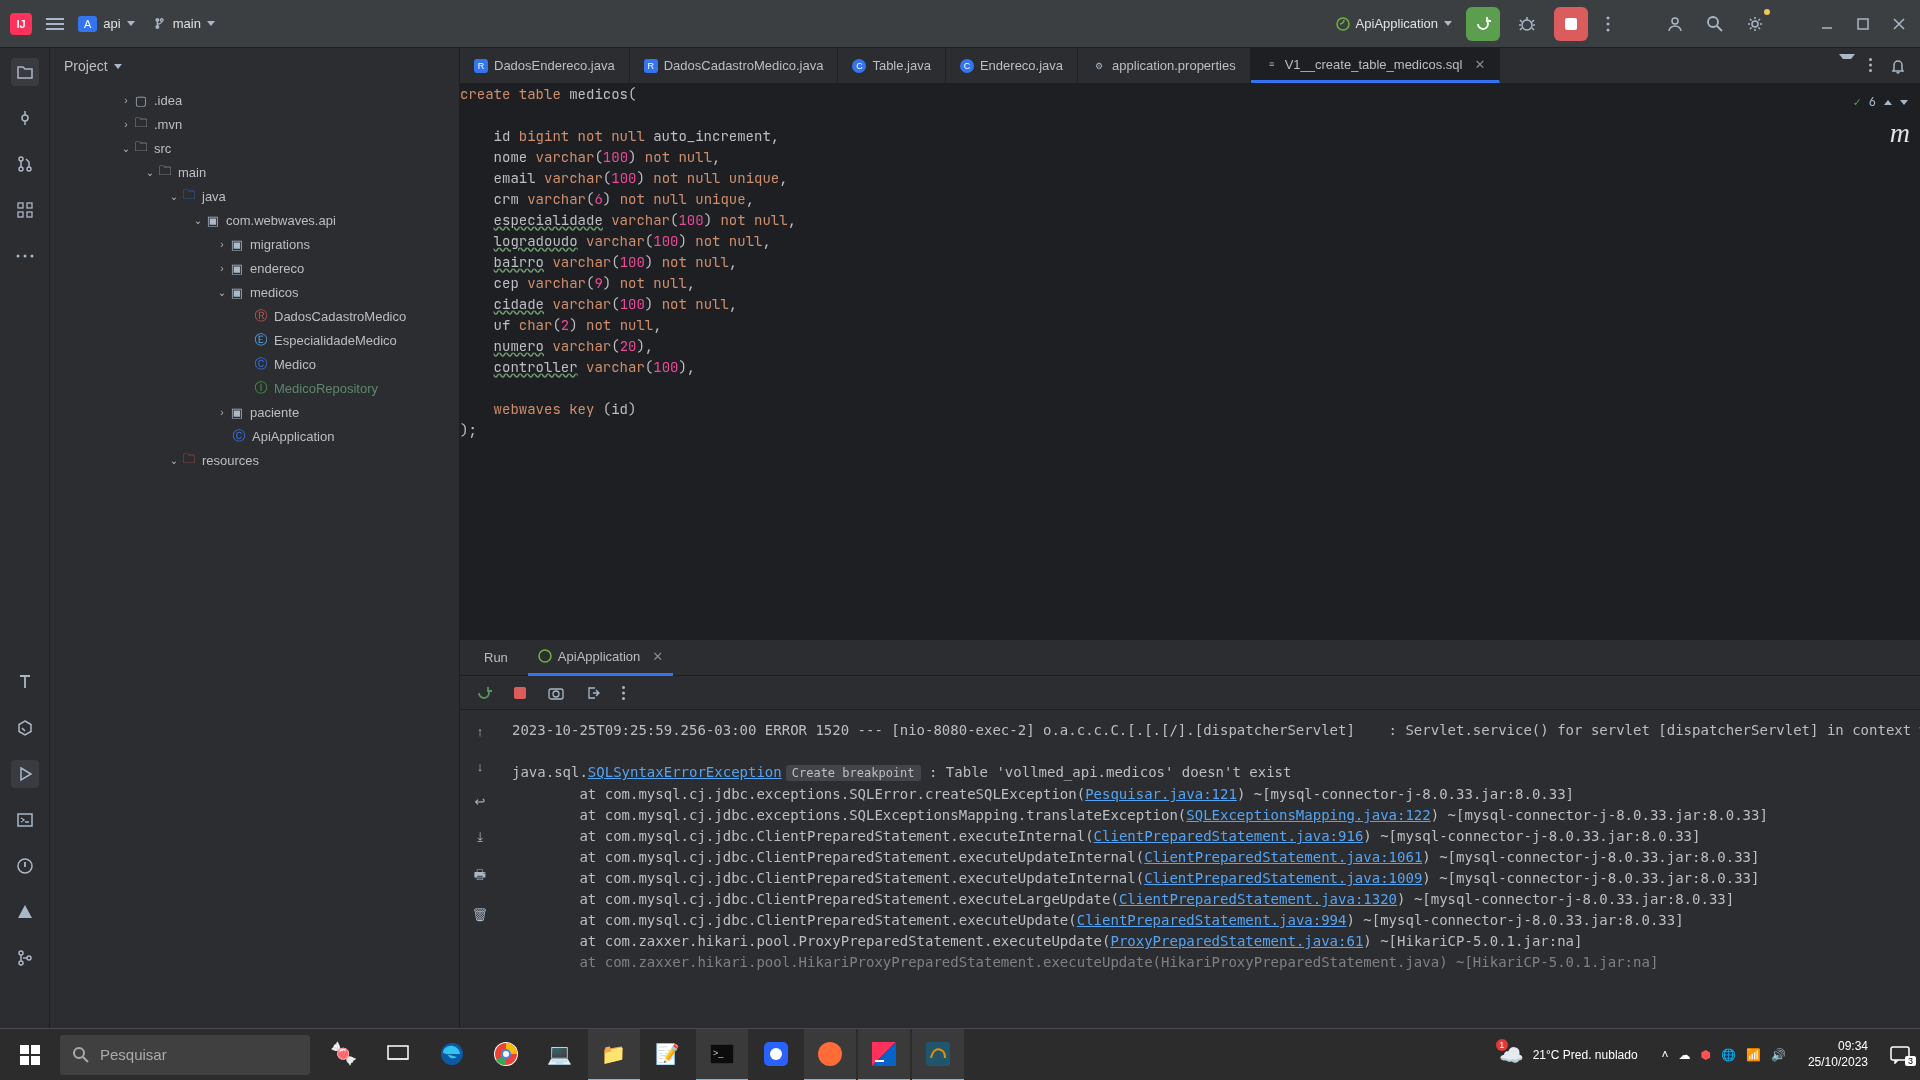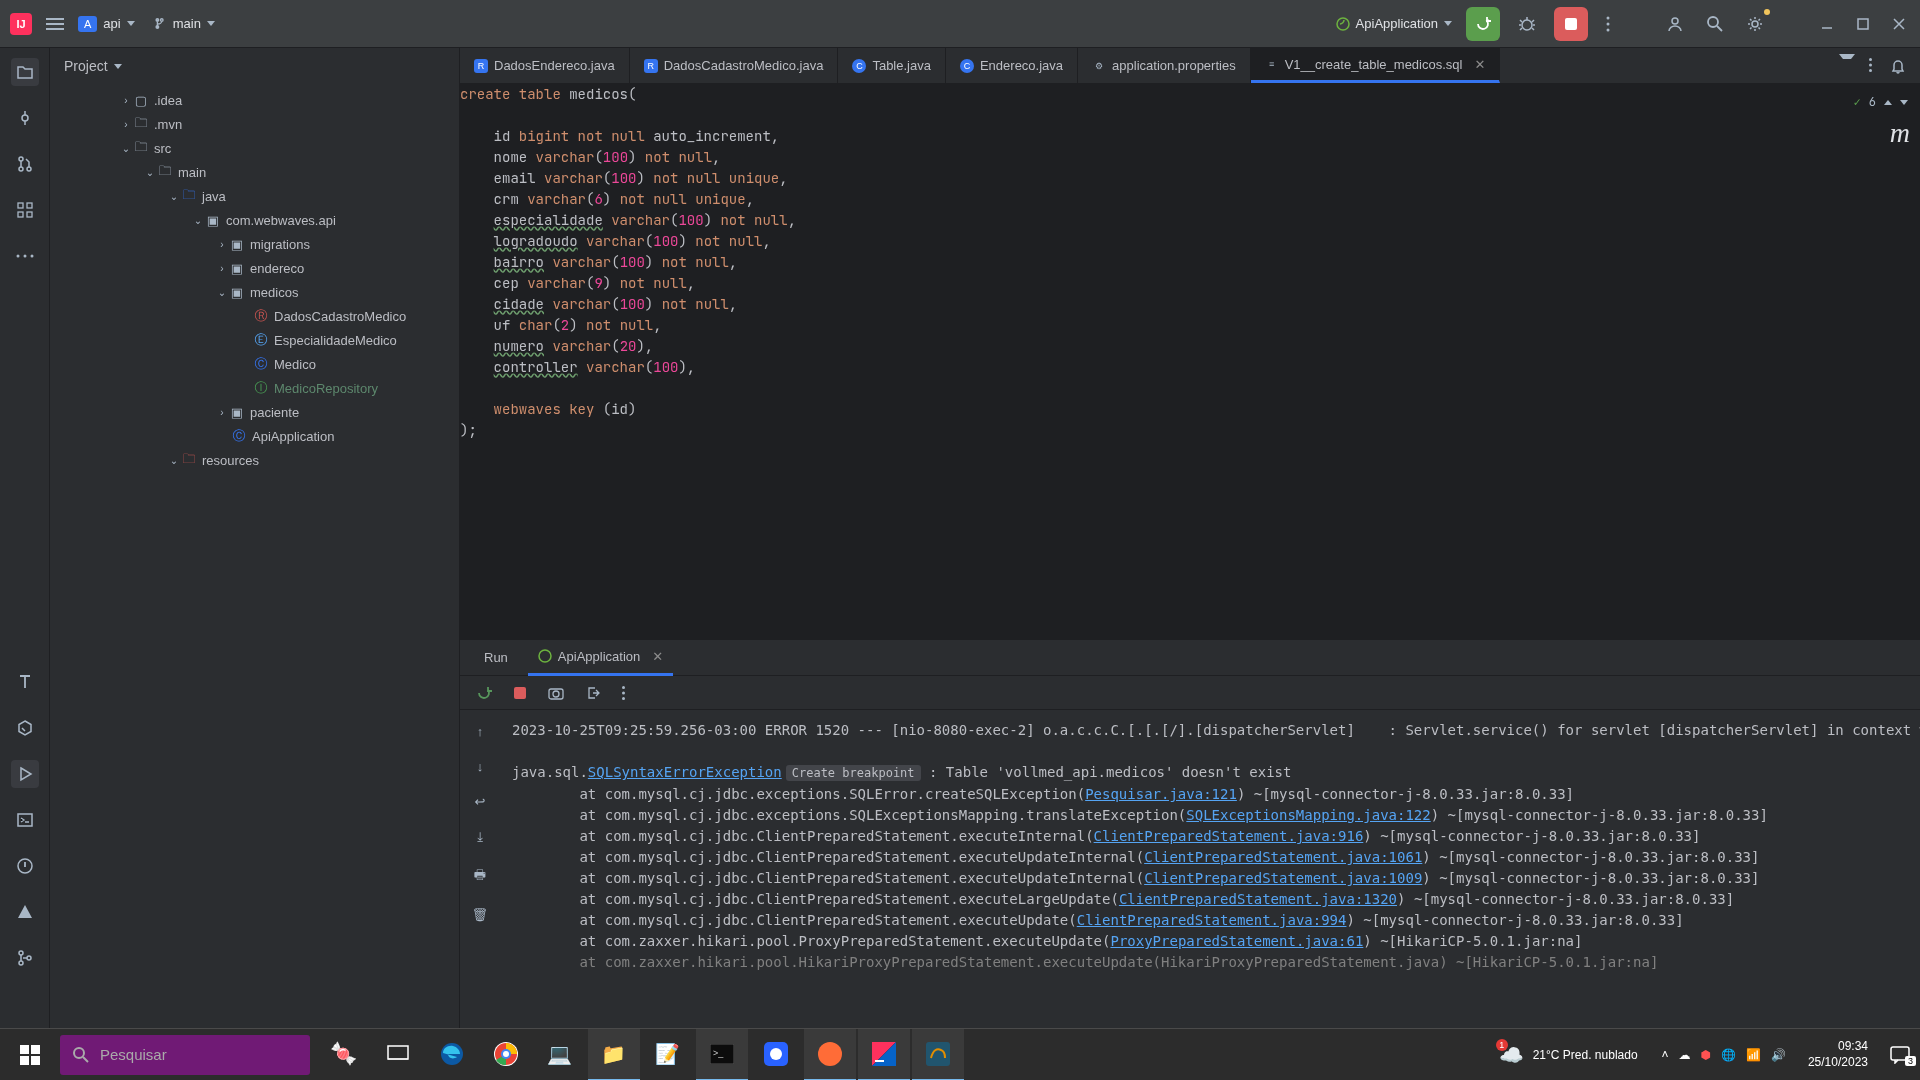--- a/index.html
+++ b/index.html
@@ -73,21 +73,21 @@
 .breakpoint-hint { background: #43454a; color: #bcbec4; padding: 1px 6px; border-radius: 3px; font-size: 12px; margin-left: 4px; }
 
 .statusbar { height: 28px; background: #2b2d30; border-top: 1px solid #1e1f22; display: flex; align-items: center; padding: 0 12px; font-size: 12px; color: #a9b7c6; gap: 10px; }
 .sb-crumb { display: flex; align-items: center; gap: 6px; }
 .sb-right { margin-left: auto; display: flex; gap: 18px; }
 
 .taskbar { position: fixed; bottom: 0; left: 0; right: 0; height: 52px; background: #2c2c2c; display: flex; align-items: center; border-top: 1px solid #4a4a4a; z-index: 100; }
 .tb-start { width: 60px; height: 100%; display: flex; align-items: center; justify-content: center; cursor: pointer; }
 .win-logo { display: grid; grid-template-columns: 9px 9px; grid-template-rows: 9px 9px; gap: 2px; }
 .win-logo span { background: #fff; }
-.tb-search { width: 250px; height: 40px; background: #701a75; border-radius: 3px; display: flex; align-items: center; padding: 0 12px; gap: 10px; color: #aaa; cursor: text; font-size: 15px; }
+.tb-search { width: 250px; height: 40px; background: #404040; border-radius: 3px; display: flex; align-items: center; padding: 0 12px; gap: 10px; color: #aaa; cursor: text; font-size: 15px; }
 .tb-apps { display: flex; height: 100%; align-items: center; gap: 2px; margin-left: 8px; }
 .tb-app { width: 52px; height: 52px; display: flex; align-items: center; justify-content: center; cursor: pointer; position: relative; border-bottom: 2px solid transparent; }
 .tb-app.active { background: #3a3a3a; border-bottom-color: #76b9ed; }
 .tb-tray { margin-left: auto; display: flex; align-items: center; height: 100%; color: #fff; font-size: 12px; }
 .tb-weather { display: flex; align-items: center; gap: 8px; padding: 0 14px; }
 .tb-clock { text-align: right; padding: 0 12px; line-height: 1.3; }
 .tb-tray-icons { display: flex; gap: 10px; padding: 0 10px; }
 
 .left-toolbar-bottom { margin-top: auto; margin-bottom: 70px; display: flex; flex-direction: column; gap: 18px; align-items: center; }
 

